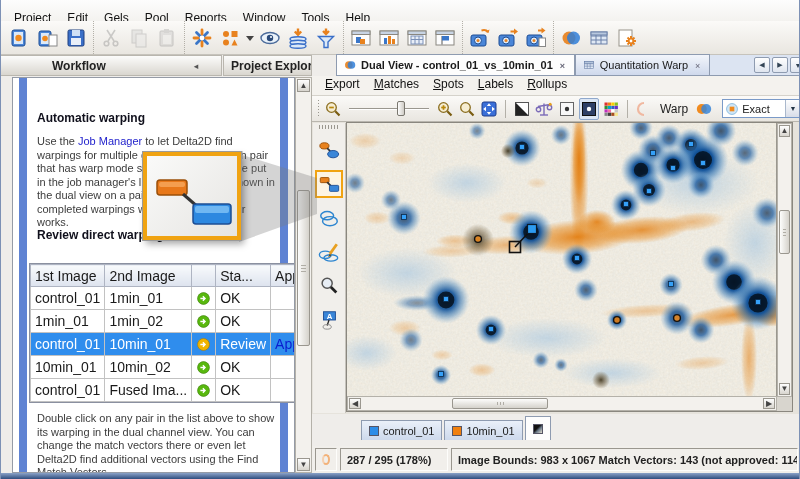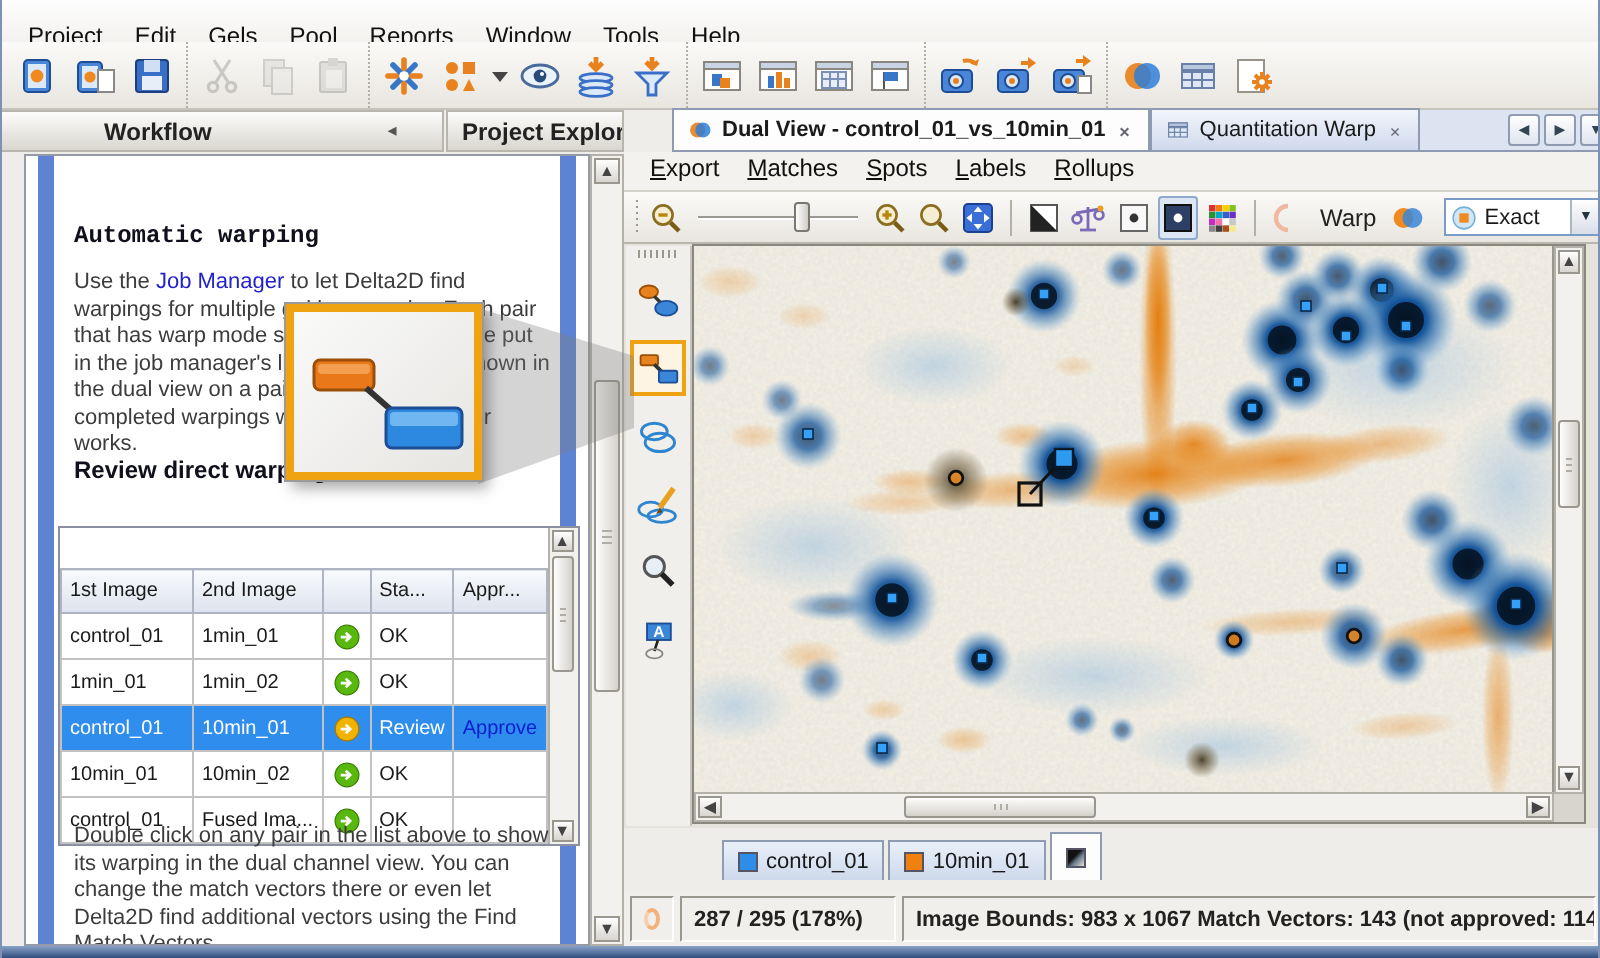--- a/index.html
+++ b/index.html
@@ -26,21 +26,21 @@
   .hdr-btn{width:13px;height:13px;margin-right:3px;display:flex;align-items:center;justify-content:center;color:#555;font-size:9px;font-weight:bold;}
   #wf-hdr-sp{flex:1;}
   #wf-content{left:11px;top:77px;width:283px;height:396px;background:#fff;border:1px solid #959ba6;overflow:hidden;}
   #wf-content .bluebar{position:absolute;top:0;bottom:0;width:8px;background:#5f83d3;}
   #wf-content .bluebar.l{left:6px;} #wf-content .bluebar.r{right:6px;}
   .wf-h{position:absolute;left:24px;font-size:12px;font-weight:bold;color:#10101c;}
   .wf-p{position:absolute;left:24px;width:238px;font-size:11px;line-height:13.5px;color:#3c3c3c;}
   .wf-link{color:#2222cc;} .wf-it{font-style:italic;}
   
   #wf-table{position:absolute;left:16px;top:185px;border:1px solid #8a90a0;background:#fff;display:flex;}
-  table.wt{border-collapse:collapse;font-size:10px;margin-top:20px;}
+  table.wt{border-collapse:collapse;font-size:14px;}
   .wt th{background:linear-gradient(#f8fafc,#dde3ee);border:1px solid #aeb4c2;font-weight:normal;height:22px;padding:0 4px;text-align:left;white-space:nowrap;}
   .wt td{border:1px solid #c2c2c2;height:23px;padding:0 4px;white-space:nowrap;overflow:hidden;}
   .wt tr.sel td{background:#2f8ded;color:#fff;}
   .wt td.app{color:#1322d8;}
   .wt tr.sel td.app{color:#0a1ed0;font-weight:normal;}
   .st-ic{width:15px;height:15px;display:inline-block;vertical-align:middle;}
   
   .sb{background:#f3f1ed;border:1px solid #b4b1a9;position:absolute;}
   .sb-btn{position:absolute;background:linear-gradient(#fefefe,#d8d5ce);border:1px solid #9a978f;color:#444;font-size:8px;line-height:1;display:flex;align-items:center;justify-content:center;}
   .sb-thumb{position:absolute;background:linear-gradient(90deg,#fdfdfc,#d5d2cb);border:1px solid #9a978f;border-radius:2px;}
@@ -358,21 +358,21 @@
   <span class="hdr-btn">✕</span>
 </div>
 <div id="pe-header" class="abs">
   <span class="grip-v"></span>
   <span class="panel-title">Project Explorer</span>
 </div>
 
 <div id="wf-content" class="abs">
   <div class="bluebar l"></div>
   <div class="bluebar r"></div>
-  <div class="wf-h" style="top:33px;font-family:Liberation Mono, monospace;">Automatic warping</div>
+  <div class="wf-h" style="top:33px;">Automatic warping</div>
   <div class="wf-p" id="para1" style="top:57px;"><span>Use the </span><span class="wf-link">Job Manager</span><span> to let Delta2D find warpings for multiple gel image pairs. Each pair that has warp mode set to </span><span class="wf-it">automatic</span><span> will be put in the job manager's list. The job will be shown in the dual view on a pair. You can change completed warpings while the job manager works.</span></div>
   <div class="wf-h" style="top:150px;">Review direct warping</div>
   <div id="wf-table">
       <table class="wt">
         <tbody>
           <tr>
             <th style="width:66px">1st Image</th>
             <th style="width:62px">2nd Image</th>
             <th style="width:22px"></th>
             <th style="width:41px">Sta...</th>

